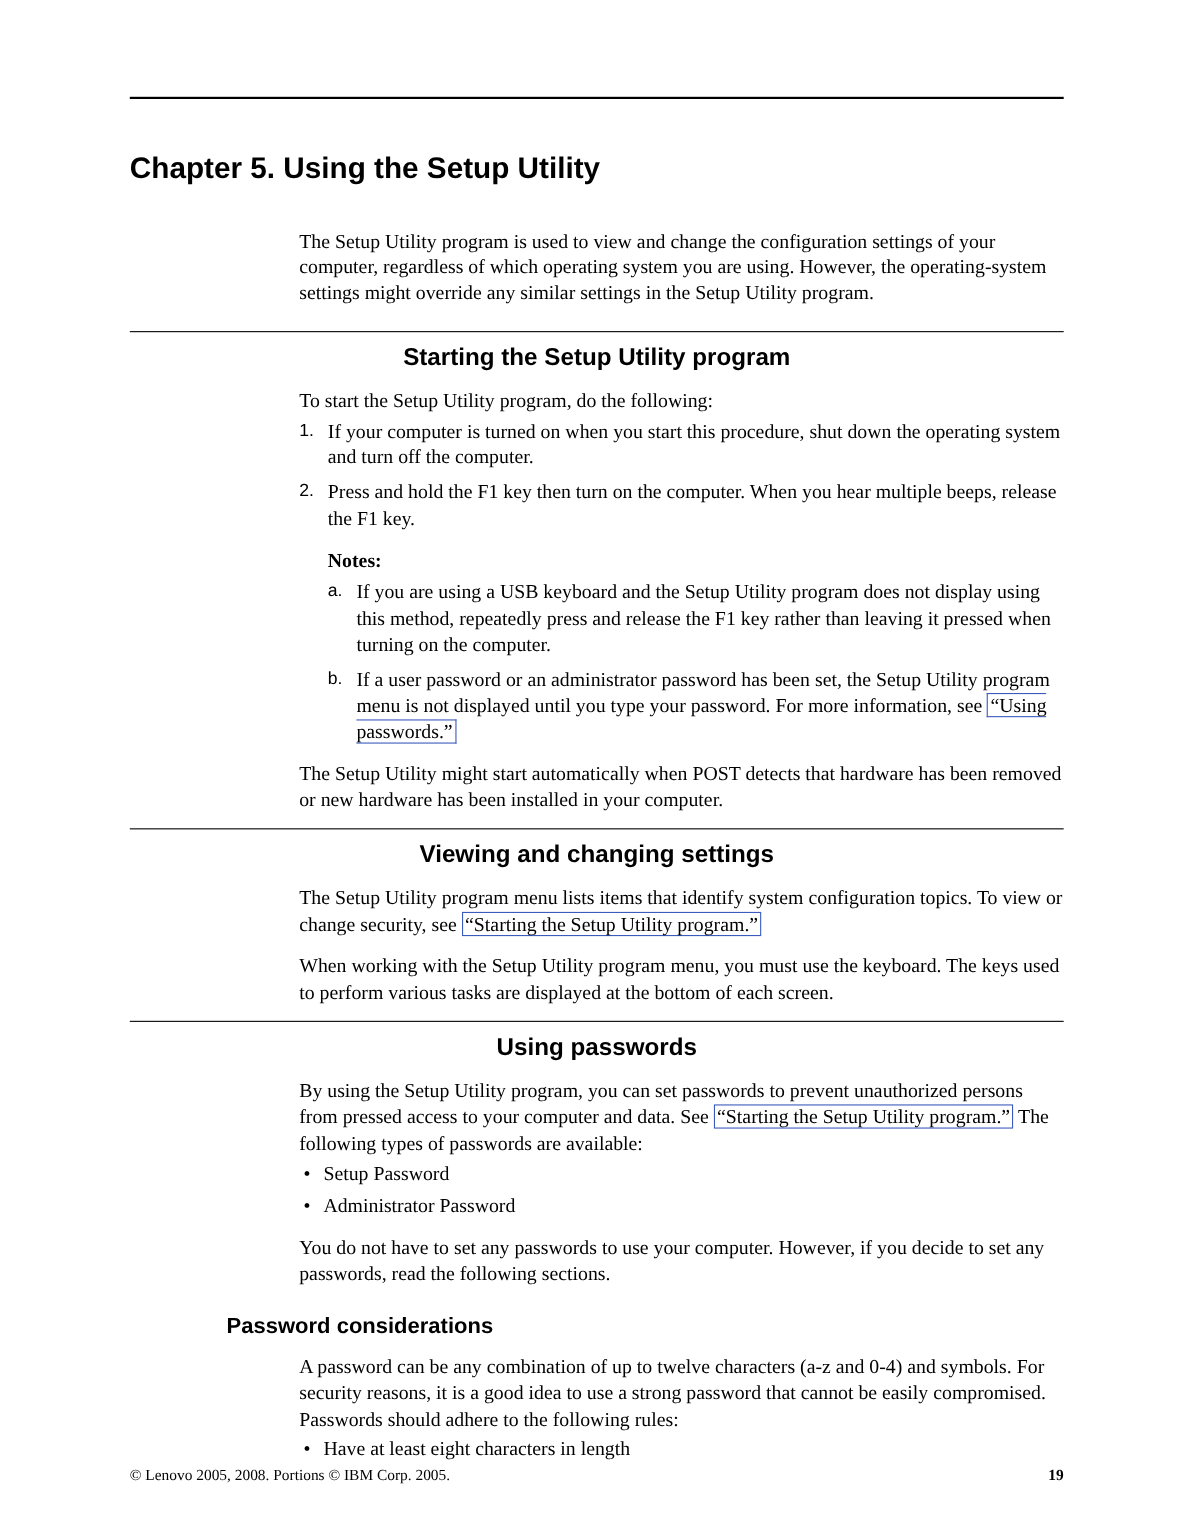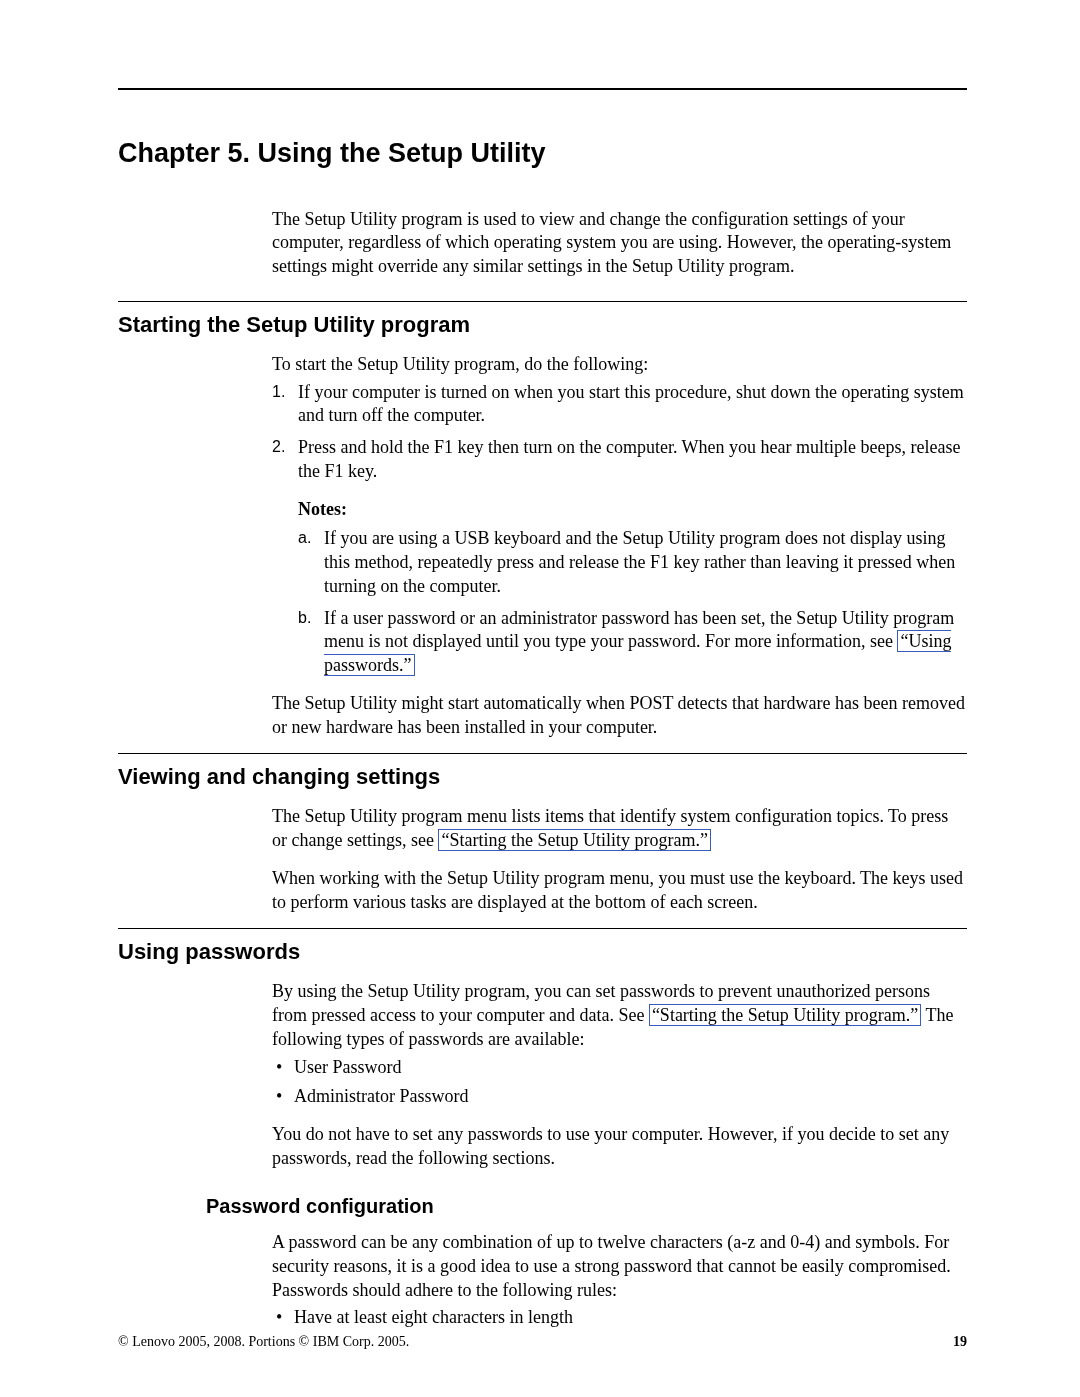--- a/index.html
+++ b/index.html
@@ -34,20 +34,21 @@
   }
   .section-rule {
     border-top: 1.5px solid #000;
     margin: 0 0 8px 0;
   }
   h2.section {
     font-family: Arial, Helvetica, sans-serif;
     font-weight: 700;
     font-size: 22px;
     margin: 0 0 14px 0;
+    text-align: center;
   }
   h3.subsection {
     font-family: Arial, Helvetica, sans-serif;
     font-weight: 700;
     font-size: 20px;
     margin: 22px 0 12px 88px;
   }
   .body-block {
     margin-left: 154px;
   }
@@ -173,39 +174,39 @@
         </li>
       </ol>
     </div>
     <p>The Setup Utility might start automatically when POST detects that hardware has been removed or new hardware has been installed in your computer.</p>
   </div>
 
   <div class="section-rule"></div>
   <h2 class="section">Viewing and changing settings</h2>
   <div class="body-block">
     <p>
-      <span class="run">The Setup Utility program menu lists items that identify system configuration topics. To press or change settings, see </span><span class="link-span">“Starting the Setup Utility program.”</span>
+      <span class="run">The Setup Utility program menu lists items that identify system configuration topics. To view or change security, see </span><span class="link-span">“Starting the Setup Utility program.”</span>
     </p>
     <p>When working with the Setup Utility program menu, you must use the keyboard. The keys used to perform various tasks are displayed at the bottom of each screen.</p>
   </div>
 
   <div class="section-rule"></div>
   <h2 class="section">Using passwords</h2>
   <div class="body-block">
     <p class="nogap">
       <span class="run">By using the Setup Utility program, you can set passwords to prevent unauthorized persons from pressed access to your computer and data. See </span><span class="link-span">“Starting the Setup Utility program.”</span><span class="run"> The following types of passwords are available:</span>
     </p>
     <ul class="bullets">
-      <li>User Password</li>
+      <li>Setup Password</li>
       <li>Administrator Password</li>
     </ul>
     <p>You do not have to set any passwords to use your computer. However, if you decide to set any passwords, read the following sections.</p>
   </div>
 
-  <h3 class="subsection">Password configuration</h3>
+  <h3 class="subsection">Password considerations</h3>
   <div class="body-block">
     <p class="nogap">A password can be any combination of up to twelve characters (a-z and 0-4) and symbols. For security reasons, it is a good idea to use a strong password that cannot be easily compromised. Passwords should adhere to the following rules:</p>
     <ul class="bullets">
       <li>Have at least eight characters in length</li>
     </ul>
   </div>
 
   <div class="footer">
     <span class="copyright">© Lenovo 2005, 2008. Portions © IBM Corp. 2005.</span>
     <span class="pagenum">19</span>

